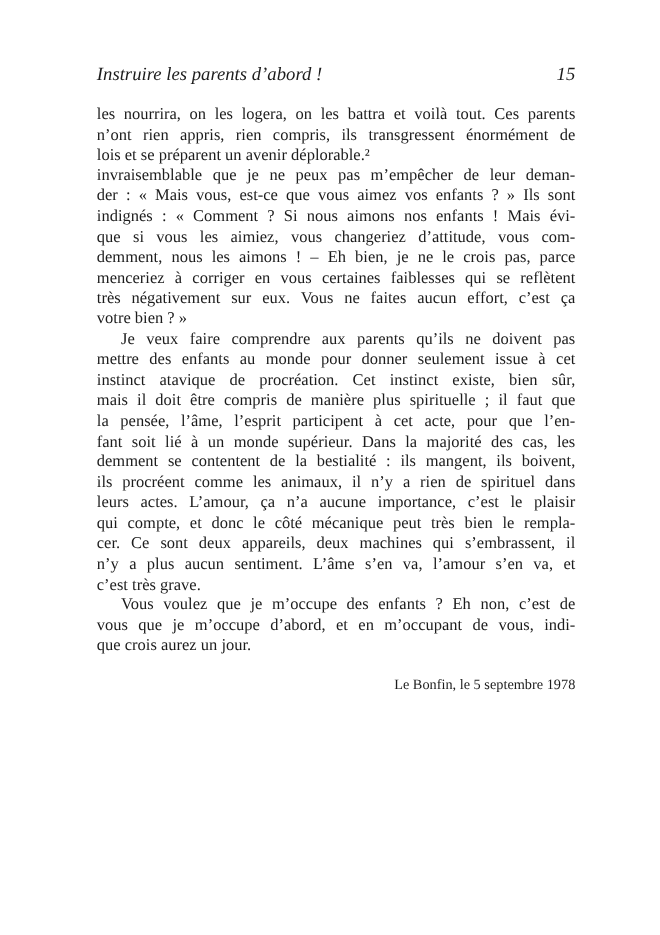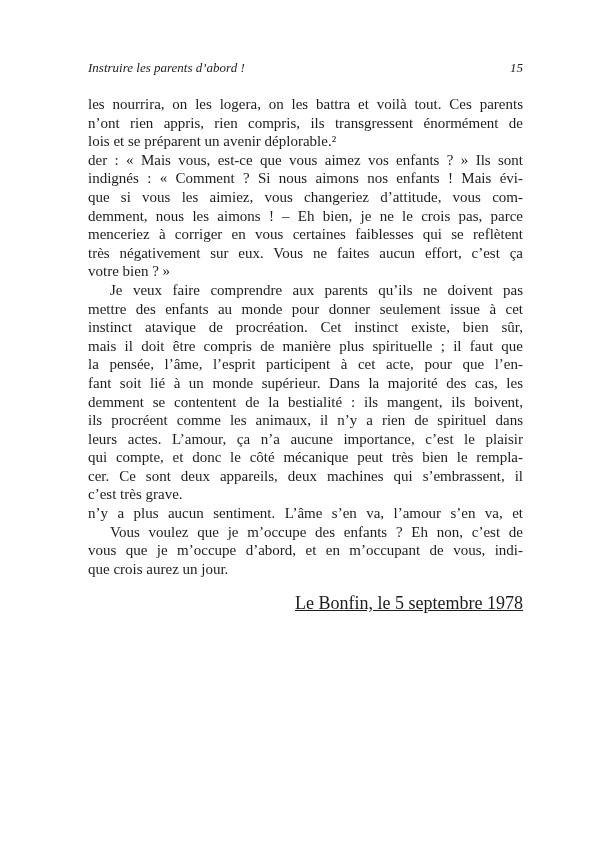--- a/index.html
+++ b/index.html
@@ -20,21 +20,21 @@
     position: absolute;
     left: 88px;
     top: 59px;
     width: 435px;
   }
   .running-header {
     display: flex;
     justify-content: space-between;
     align-items: flex-start;
     font-style: italic;
-    font-size: 13px;
+    font-size: 17px;
     line-height: 18px;
   }
   .body-text {
     margin-top: 18px;
     font-size: 15px;
     line-height: 18.6px;
   }
   .paragraph {
     margin: 0;
   }
@@ -43,66 +43,66 @@
     text-align-last: justify;
   }
   .line.indent {
     text-indent: 22px;
   }
   .line.last {
     text-align-last: left;
   }
   .dateline {
     margin-top: 16px;
-    font-size: 18px;
+    font-size: 13px;
     line-height: 18.6px;
     text-align: right;
-    text-decoration: underline;
   }
 </style>
 </head>
 <body>
 
 <div class="page">
   <div class="content">
 
     <div class="running-header">
       <span>Instruire les parents d’abord !</span>
       <span>15</span>
     </div>
 
     <div class="body-text">
         <div class="paragraph">
           <div class="line">les nourrira, on les logera, on les battra et voilà tout. Ces parents</div>
           <div class="line">n’ont rien appris, rien compris, ils transgressent énormément de</div>
           <div class="line last">lois et se préparent un avenir déplorable.²</div>
         </div>
         <div class="paragraph">
+          <div class="line">invraisemblable que je ne peux pas m’empêcher de leur deman-</div>
           <div class="line">der : « Mais vous, est-ce que vous aimez vos enfants ? » Ils sont</div>
           <div class="line">indignés : « Comment ? Si nous aimons nos enfants ! Mais évi-</div>
           <div class="line">que si vous les aimiez, vous changeriez d’attitude, vous com-</div>
           <div class="line">demment, nous les aimons ! – Eh bien, je ne le crois pas, parce</div>
           <div class="line">menceriez à corriger en vous certaines faiblesses qui se reflètent</div>
           <div class="line">très négativement sur eux. Vous ne faites aucun effort, c’est ça</div>
           <div class="line last">votre bien ? »</div>
         </div>
         <div class="paragraph">
           <div class="line indent">Je veux faire comprendre aux parents qu’ils ne doivent pas</div>
           <div class="line">mettre des enfants au monde pour donner seulement issue à cet</div>
           <div class="line">instinct atavique de procréation. Cet instinct existe, bien sûr,</div>
           <div class="line">mais il doit être compris de manière plus spirituelle ; il faut que</div>
           <div class="line">la pensée, l’âme, l’esprit participent à cet acte, pour que l’en-</div>
           <div class="line">fant soit lié à un monde supérieur. Dans la majorité des cas, les</div>
           <div class="line">demment se contentent de la bestialité : ils mangent, ils boivent,</div>
           <div class="line">ils procréent comme les animaux, il n’y a rien de spirituel dans</div>
           <div class="line">leurs actes. L’amour, ça n’a aucune importance, c’est le plaisir</div>
           <div class="line">qui compte, et donc le côté mécanique peut très bien le rempla-</div>
           <div class="line">cer. Ce sont deux appareils, deux machines qui s’embrassent, il</div>
+          <div class="line">n’y a plus aucun sentiment. L’âme s’en va, l’amour s’en va, et</div>
           <div class="line last">c’est très grave.</div>
-          <div class="line">n’y a plus aucun sentiment. L’âme s’en va, l’amour s’en va, et</div>
         </div>
         <div class="paragraph">
           <div class="line indent">Vous voulez que je m’occupe des enfants ? Eh non, c’est de</div>
           <div class="line">vous que je m’occupe d’abord, et en m’occupant de vous, indi-</div>
           <div class="line last">que crois aurez un jour.</div>
         </div>
       </div>
 
     <div class="dateline">Le Bonfin, le 5 septembre 1978</div>
 

